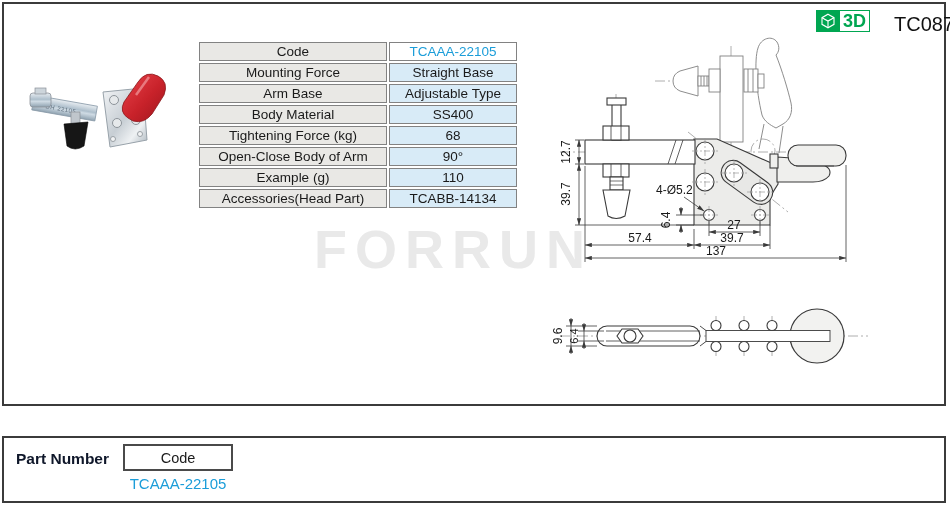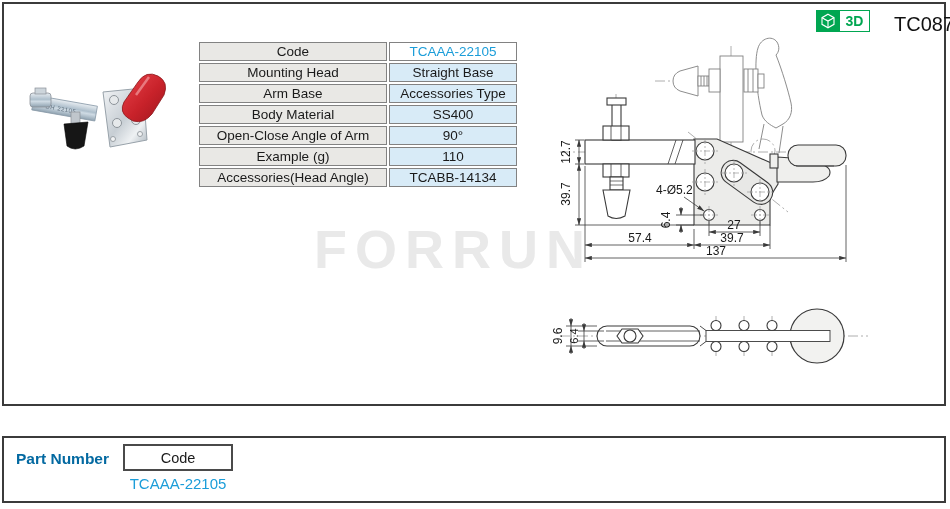--- a/index.html
+++ b/index.html
@@ -19,41 +19,41 @@
   
   #watermark{position:absolute;left:314px;top:218px;z-index:0;
     font-size:54px;font-weight:bold;letter-spacing:8px;color:#e9e9e9;
     user-select:none;}
 
   
   #badge{position:absolute;left:816px;top:10px;height:22px;display:flex;z-index:2;}
   #badge .icon-box{width:23px;height:22px;background:var(--badge-green);
     display:flex;align-items:center;justify-content:center;}
   #badge .label-box{width:31px;height:22px;border:1px solid var(--badge-green);
-    background:#fff;color:var(--badge-green);font-size:14px;font-weight:bold;
+    background:#fff;color:var(--badge-green);font-size:18px;font-weight:bold;
     display:flex;align-items:center;justify-content:center;}
   #doc-code{position:absolute;left:894px;top:13px;font-size:20px;color:#111;z-index:2;}
 
   
   #spec-table{position:absolute;left:197px;top:40px;z-index:1;
     border-collapse:separate;border-spacing:2px;}
   #spec-table td{border:1px solid #828282;height:17px;line-height:17px;
     font-size:13.5px;text-align:center;padding:0 4px;white-space:nowrap;}
   #spec-table td.lbl{width:188px;background:var(--label-cell-bg);}
   #spec-table td.val{width:128px;background:var(--value-cell-bg);}
   #spec-table td.val.hl{background:#fff;color:var(--accent-blue);}
 
   
   #drawing-svg{position:absolute;left:553px;top:13px;z-index:1;}
   #photo-svg{position:absolute;left:15px;top:60px;z-index:1;}
   .dimtxt{font-size:12px;fill:#1a1a1a;}
 
   
   #pn-label{position:absolute;left:16px;top:448px;font-size:15.5px;font-weight:600;
-    line-height:21px;color:#0369a1;}
+    line-height:21px;color:#0f172a;}
   #code-box{position:absolute;left:123px;top:444px;width:110px;height:27px;
     border:2px solid #4a4a4a;background:#fff;font-size:14.5px;
     display:flex;align-items:center;justify-content:center;}
   #example-code{position:absolute;left:113px;top:475px;width:130px;text-align:center;
     font-size:15px;color:var(--accent-blue);}
 </style>
 </head>
 <body>
 
 <div id="main-panel" class="panel"></div>
@@ -112,41 +112,45 @@
   </g>
 </svg>
 
 <table id="spec-table">
   <tbody>
       <tr>
         <td class="lbl">Code</td>
         <td class="val hl">TCAAA-22105</td>
       </tr>
       <tr>
-        <td class="lbl">Mounting Head</td>
+        <td class="lbl">Mounting Force</td>
         <td class="val">Straight Base</td>
       </tr>
       <tr>
         <td class="lbl">Arm Base</td>
-        <td class="val">Accessories Type</td>
+        <td class="val">Adjustable Type</td>
       </tr>
       <tr>
         <td class="lbl">Body Material</td>
         <td class="val">SS400</td>
       </tr>
       <tr>
-        <td class="lbl">Open-Close Angle of Arm</td>
+        <td class="lbl">Tightening Force (kg)</td>
+        <td class="val">68</td>
+      </tr>
+      <tr>
+        <td class="lbl">Open-Close Body of Arm</td>
         <td class="val">90°</td>
       </tr>
       <tr>
         <td class="lbl">Example (g)</td>
         <td class="val">110</td>
       </tr>
       <tr>
-        <td class="lbl">Accessories(Head Angle)</td>
+        <td class="lbl">Accessories(Head Part)</td>
         <td class="val">TCABB-14134</td>
       </tr>
     </tbody>
 </table>
 
 <svg id="drawing-svg" width="395" height="385" viewBox="553 13 395 385">
   <defs>
     <marker id="ar" viewBox="0 0 10 6" refX="9.5" refY="3" markerWidth="9" markerHeight="6" orient="auto-start-reverse">
         <path d="M0,0 L10,3 L0,6 Z" fill="#3a3a3a"></path>
       </marker>

